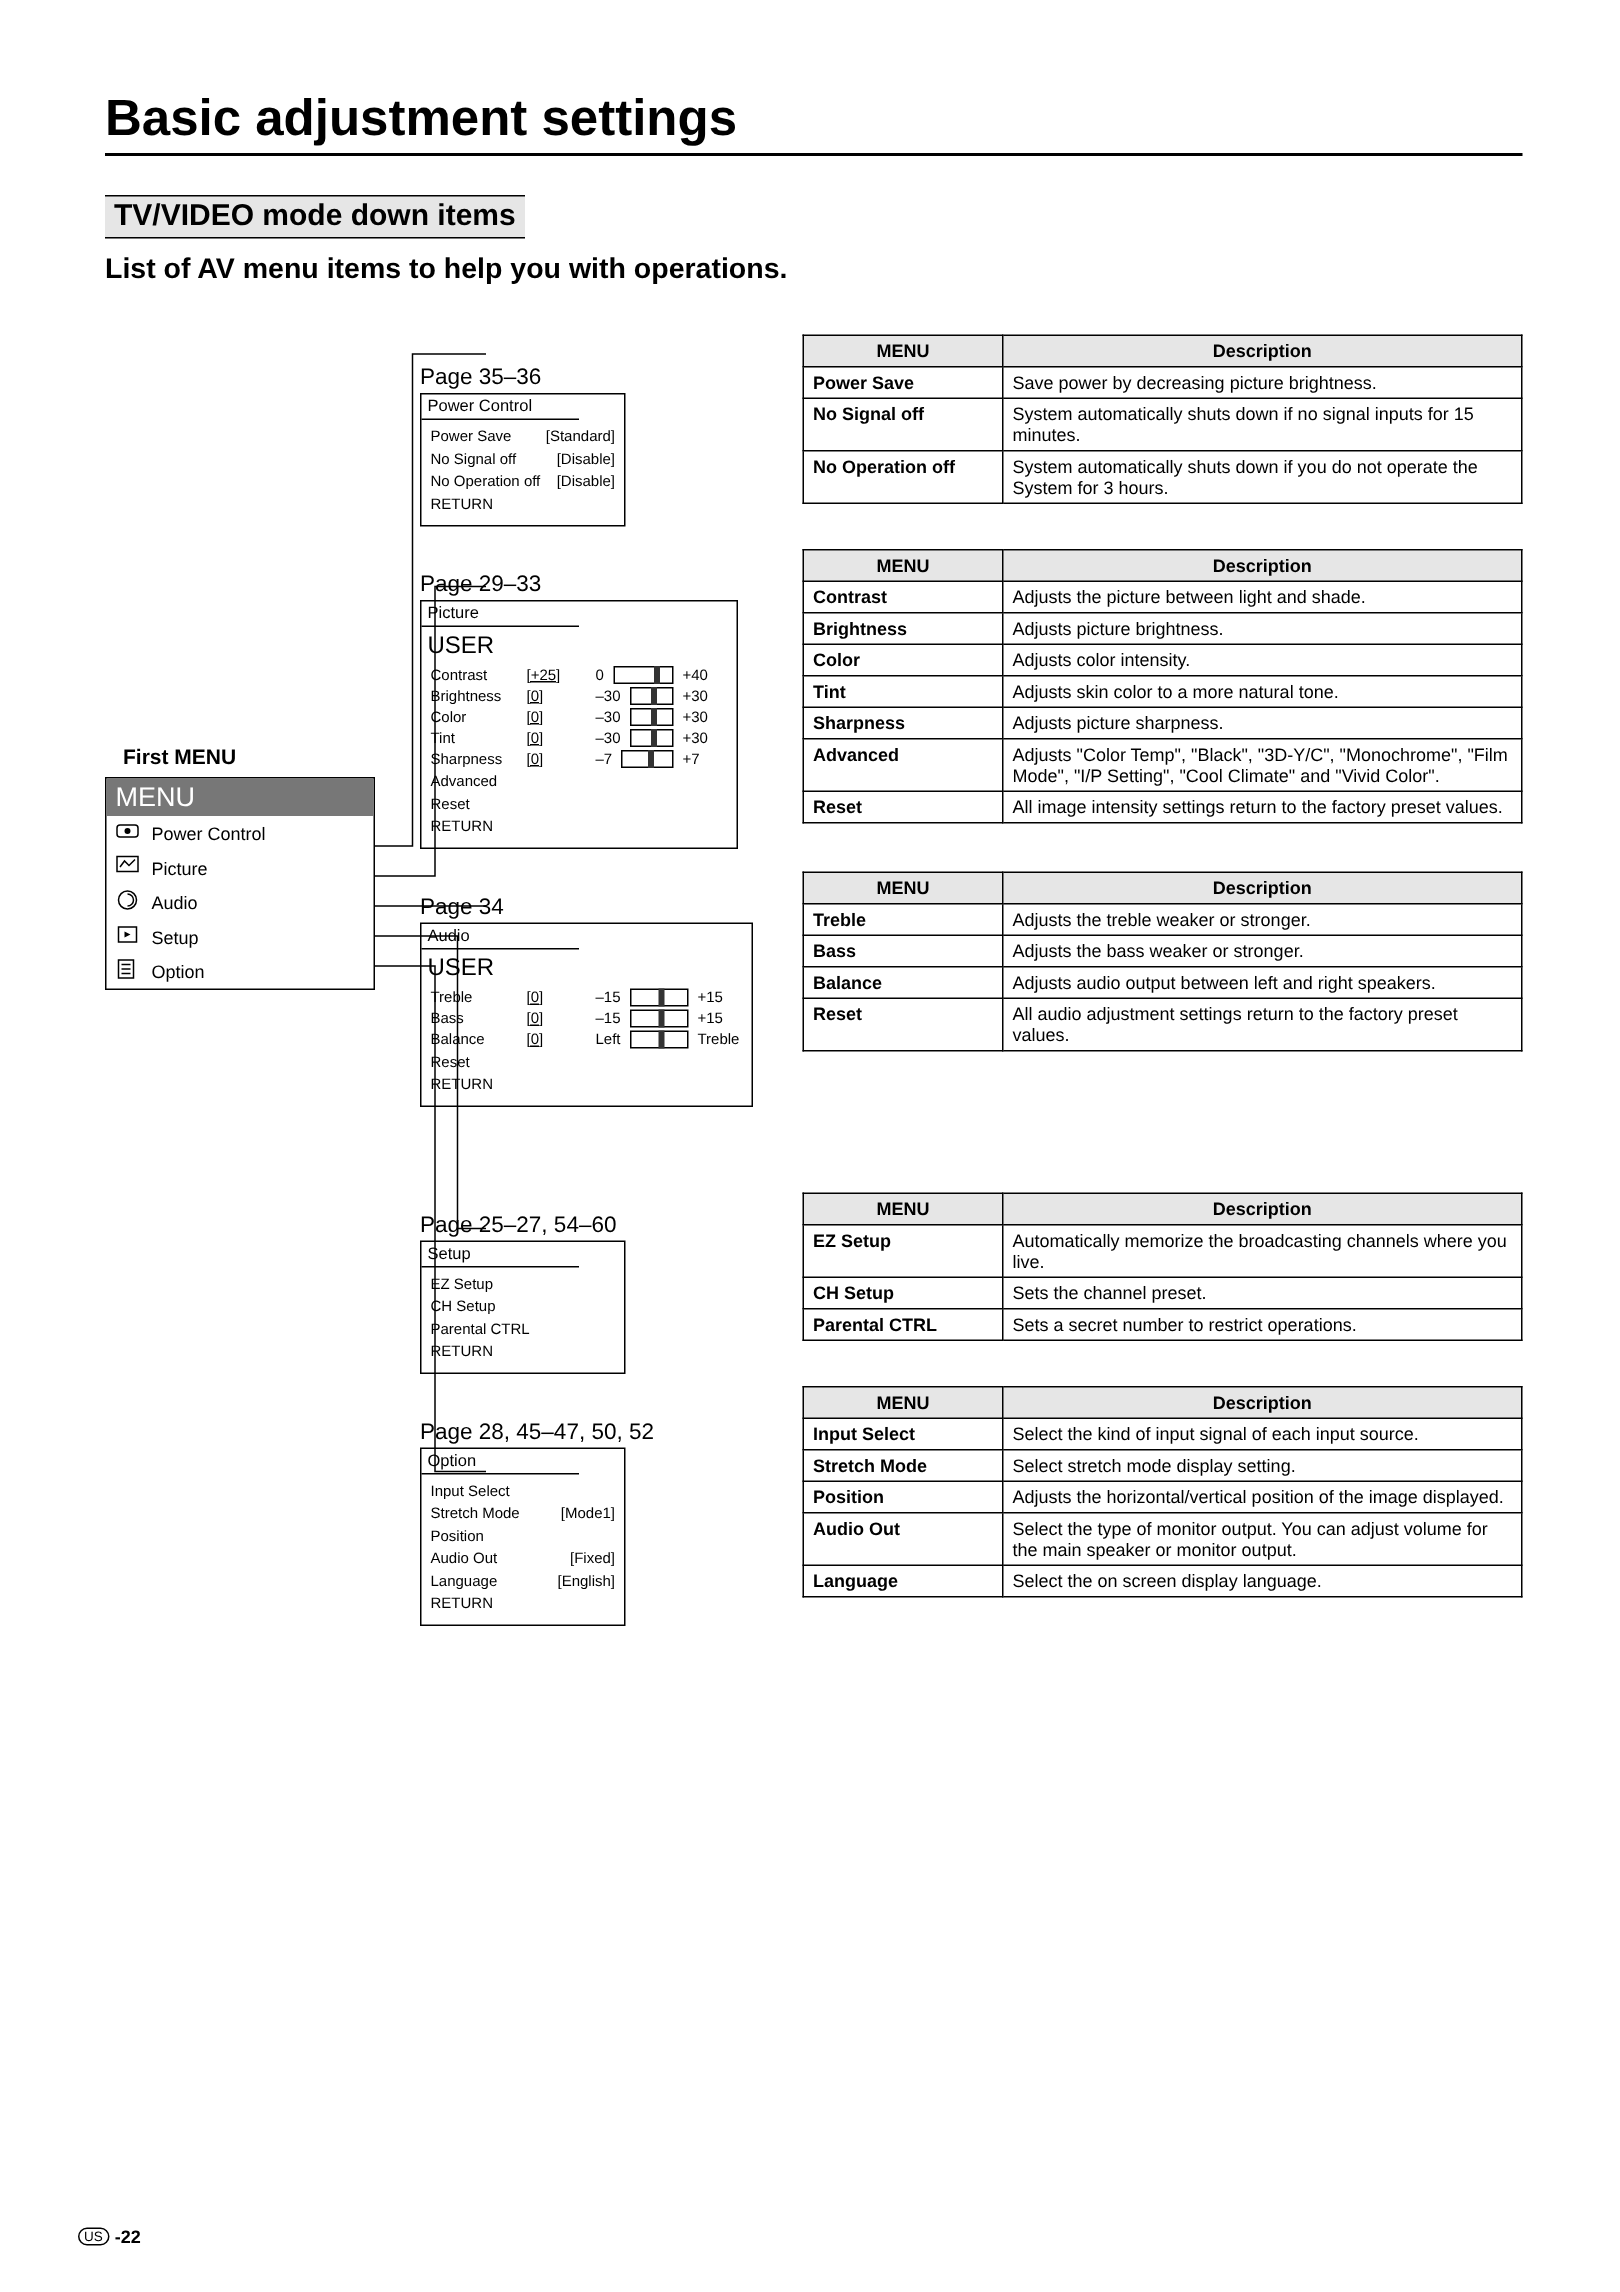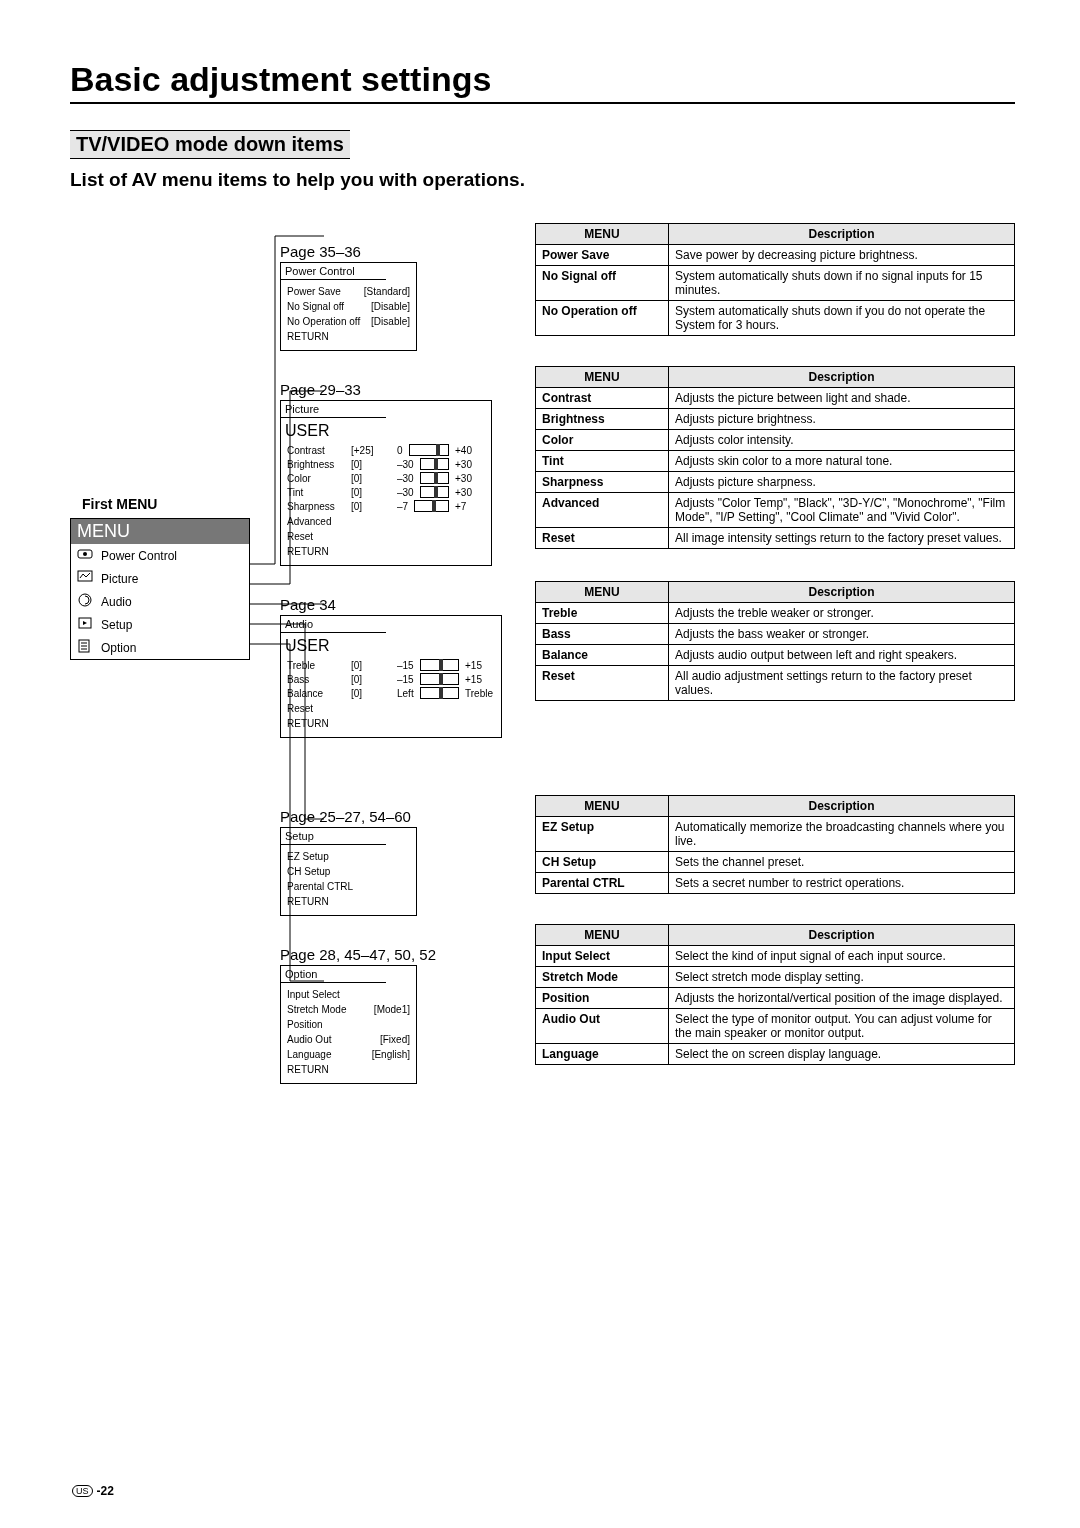--- a/index.html
+++ b/index.html
@@ -92,21 +92,21 @@
     padding:4px 6px 6px 6px;
   }
   .osd-row {
     display:flex;
     align-items:center;
     gap:4px;
     font-size:10px;
     margin-bottom:2px;
   }
   .osd-row .lbl {width:60px;}
-  .osd-row .br {width:42px;}
+  .osd-row .br {width:42px;text-decoration:underline;}
   .osd-row .val {flex:0 0 auto;}
   .osd-user {
     font-size:16px;
     margin-bottom:4px;
     margin-left:-2px;
   }
   .slider {
     flex:1;
     height:10px;
     border:1px solid #000;
@@ -141,21 +141,21 @@
     text-align:center;
   }
   table.desc td.menucol { font-weight:bold; width:120px;}
   .t-power{margin-top:12px;}
   .t-picture{margin-top:10px;}
   .t-audio{margin-top:32px;}
   .t-setup{margin-top:14px;}
   .t-option{margin-top:14px;}
   .footer {
     position:absolute;
-    left:72px;
+    left:52px;
     bottom:30px;
     font-size:12px;
     display:flex;
     align-items:center;
     gap:4px;
   }
   .footer .us {
     border:1px solid #000;
     border-radius:6px;
     font-size:9px;

